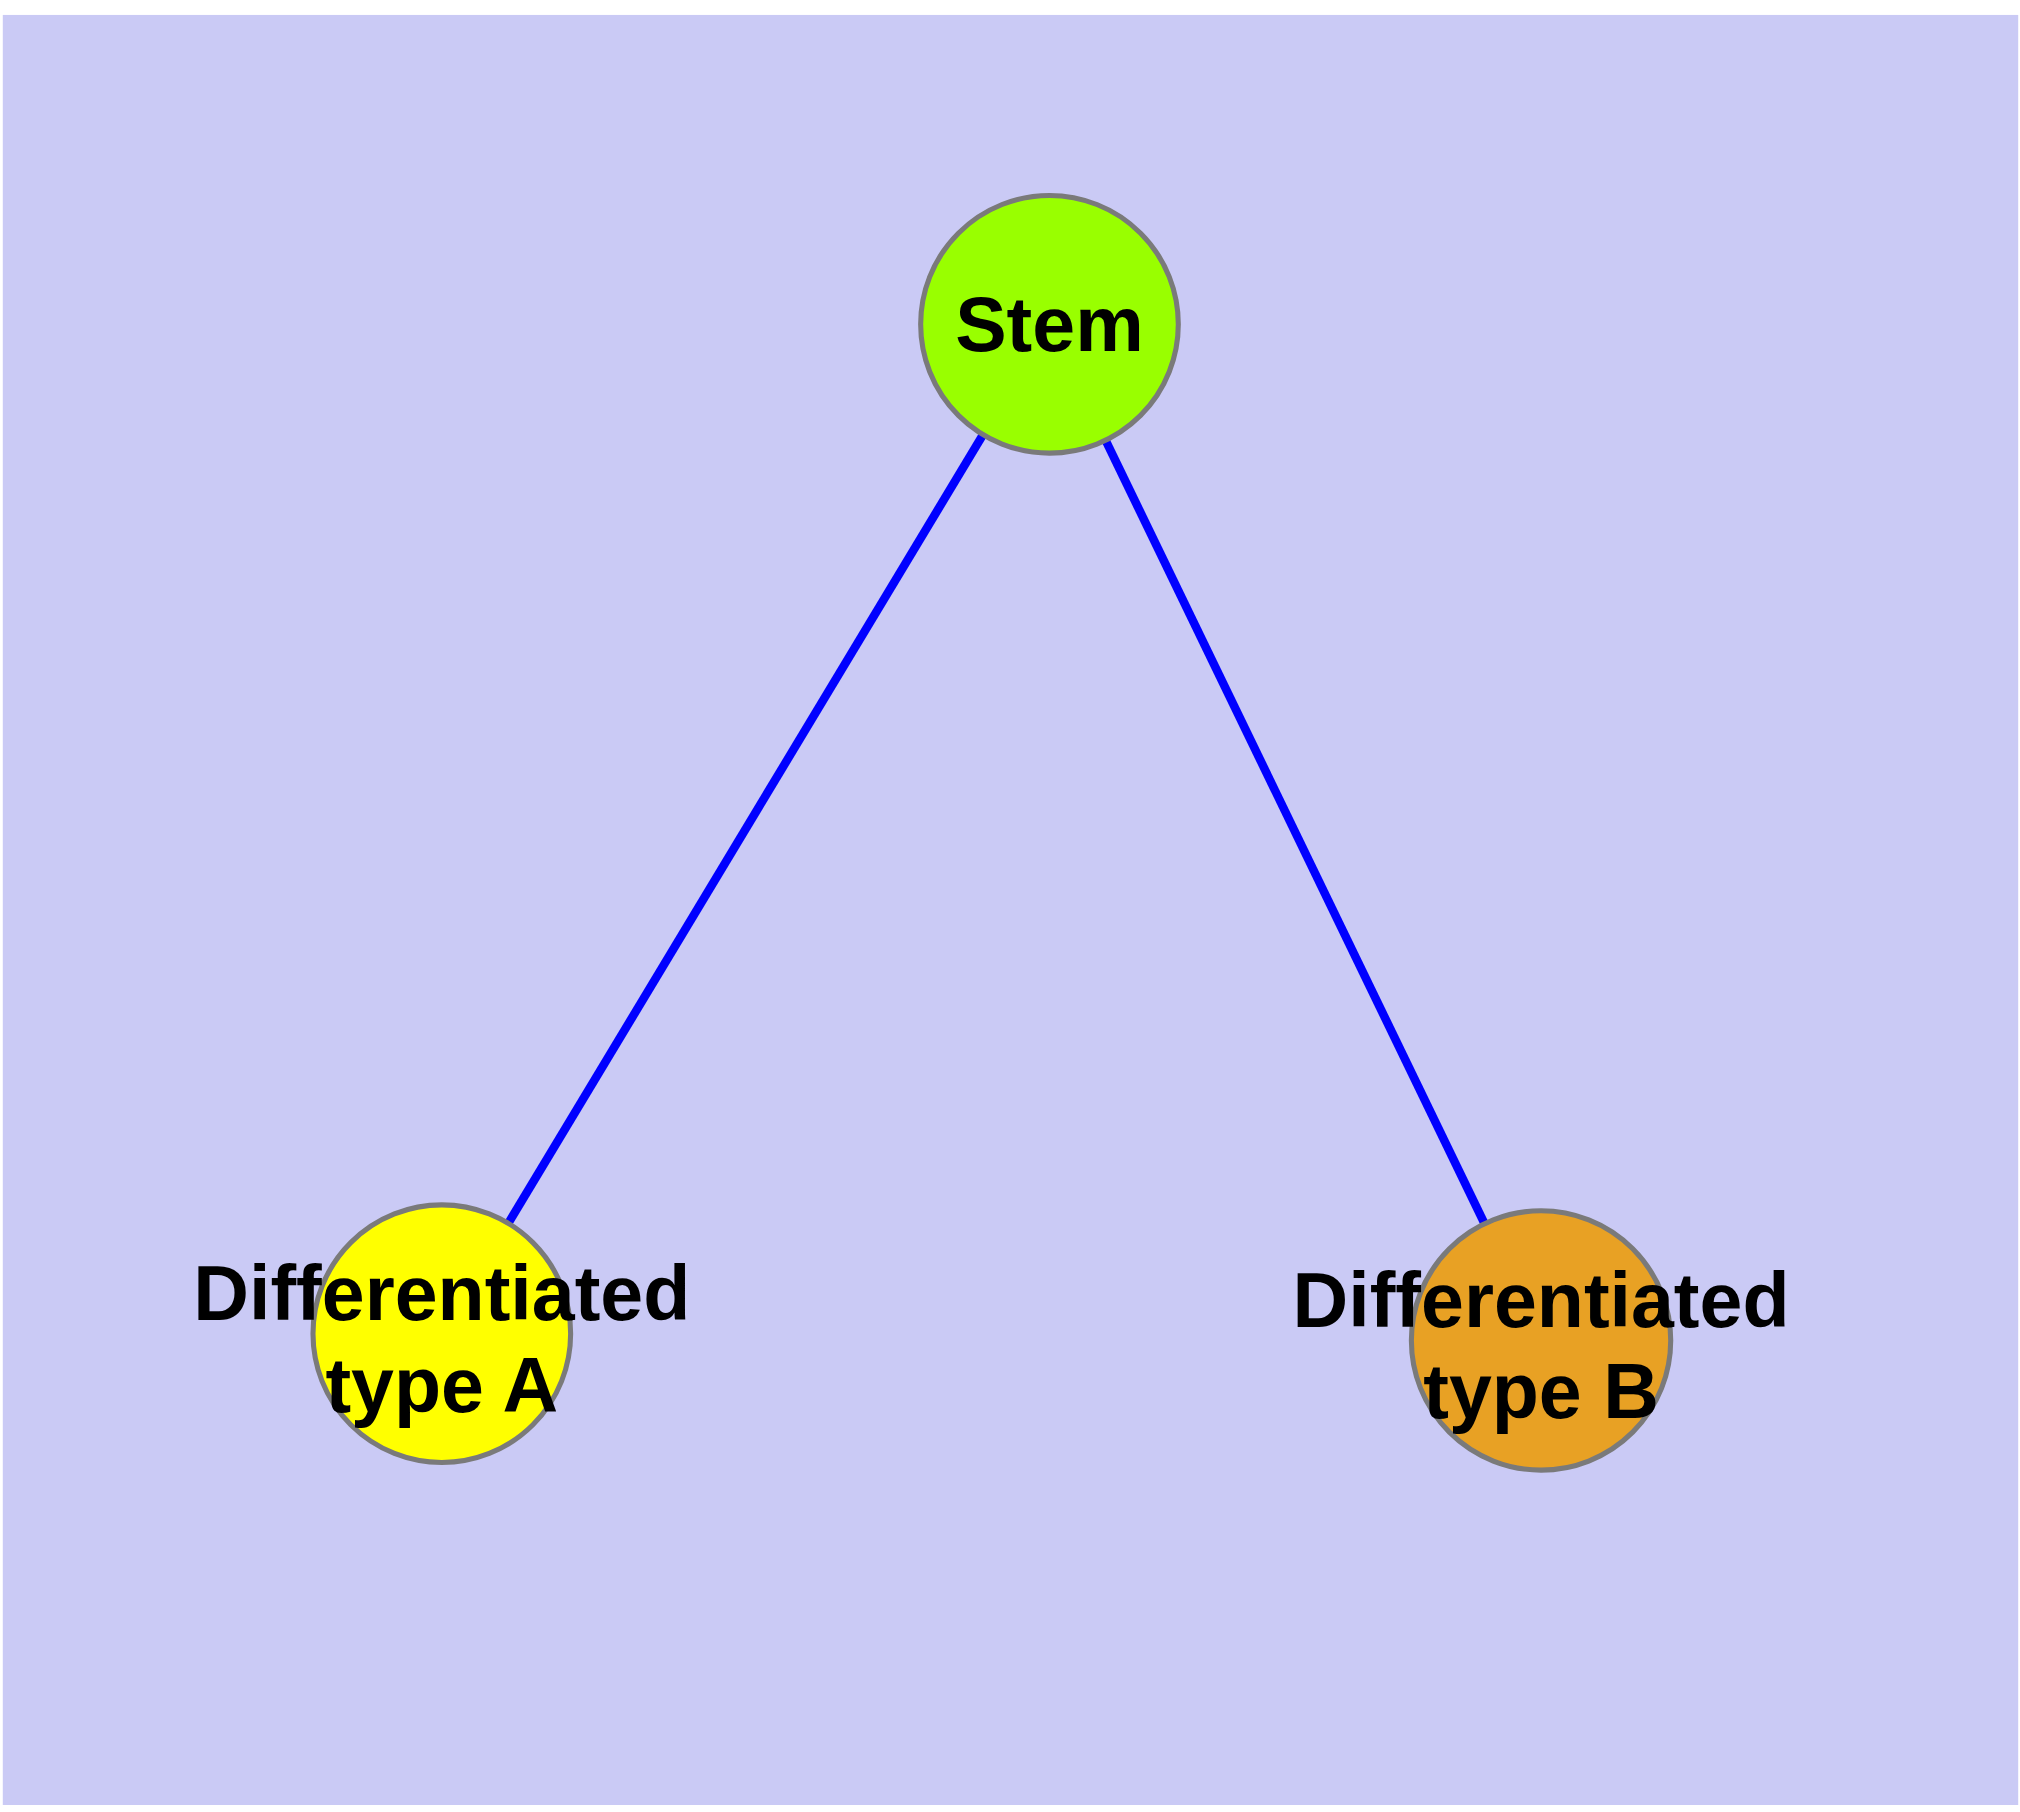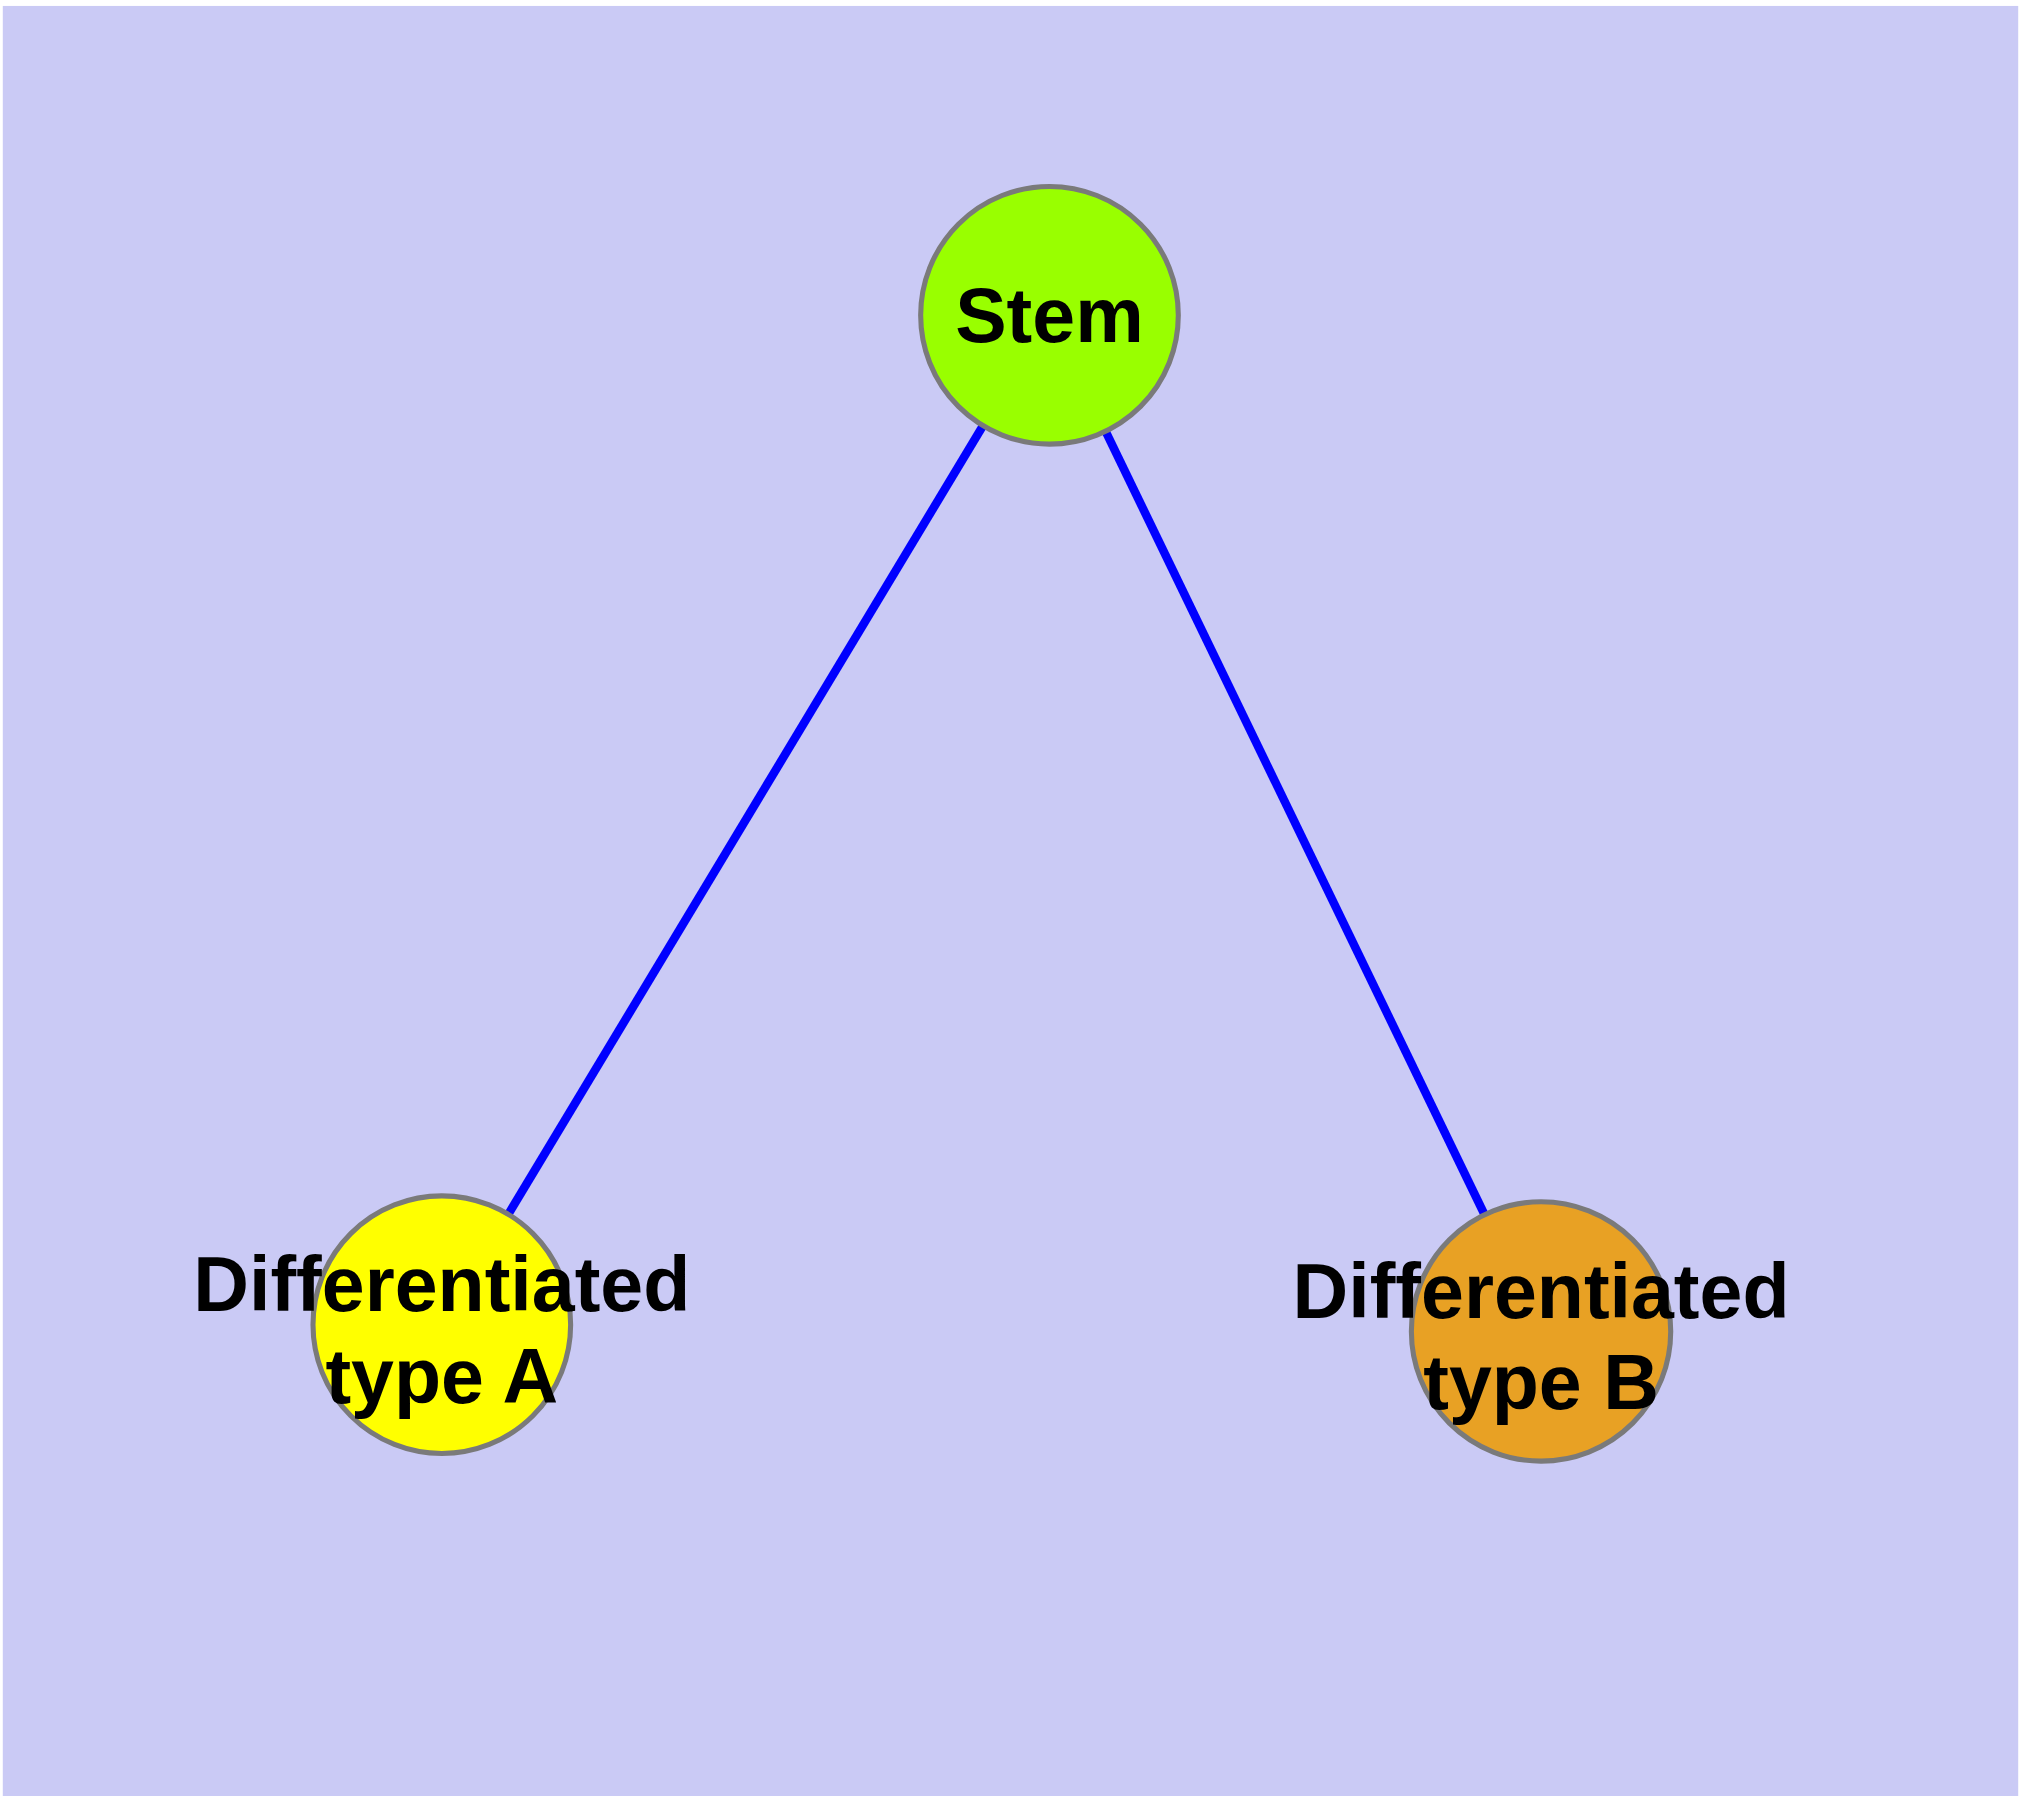--- a/index.html
+++ b/index.html
@@ -5,20 +5,21 @@
   html, body {
     margin: 0;
     padding: 0;
     background: #ffffff;
   }
   .stage {
     position: relative;
     width: 2021px;
     height: 1796px;
     overflow: hidden;
+    margin-top: 9px;
   }
   .stage svg {
     position: absolute;
     left: 0;
     top: 0;
     width: 2021px;
     height: 1812px;
     display: block;
   }
   .edge {

